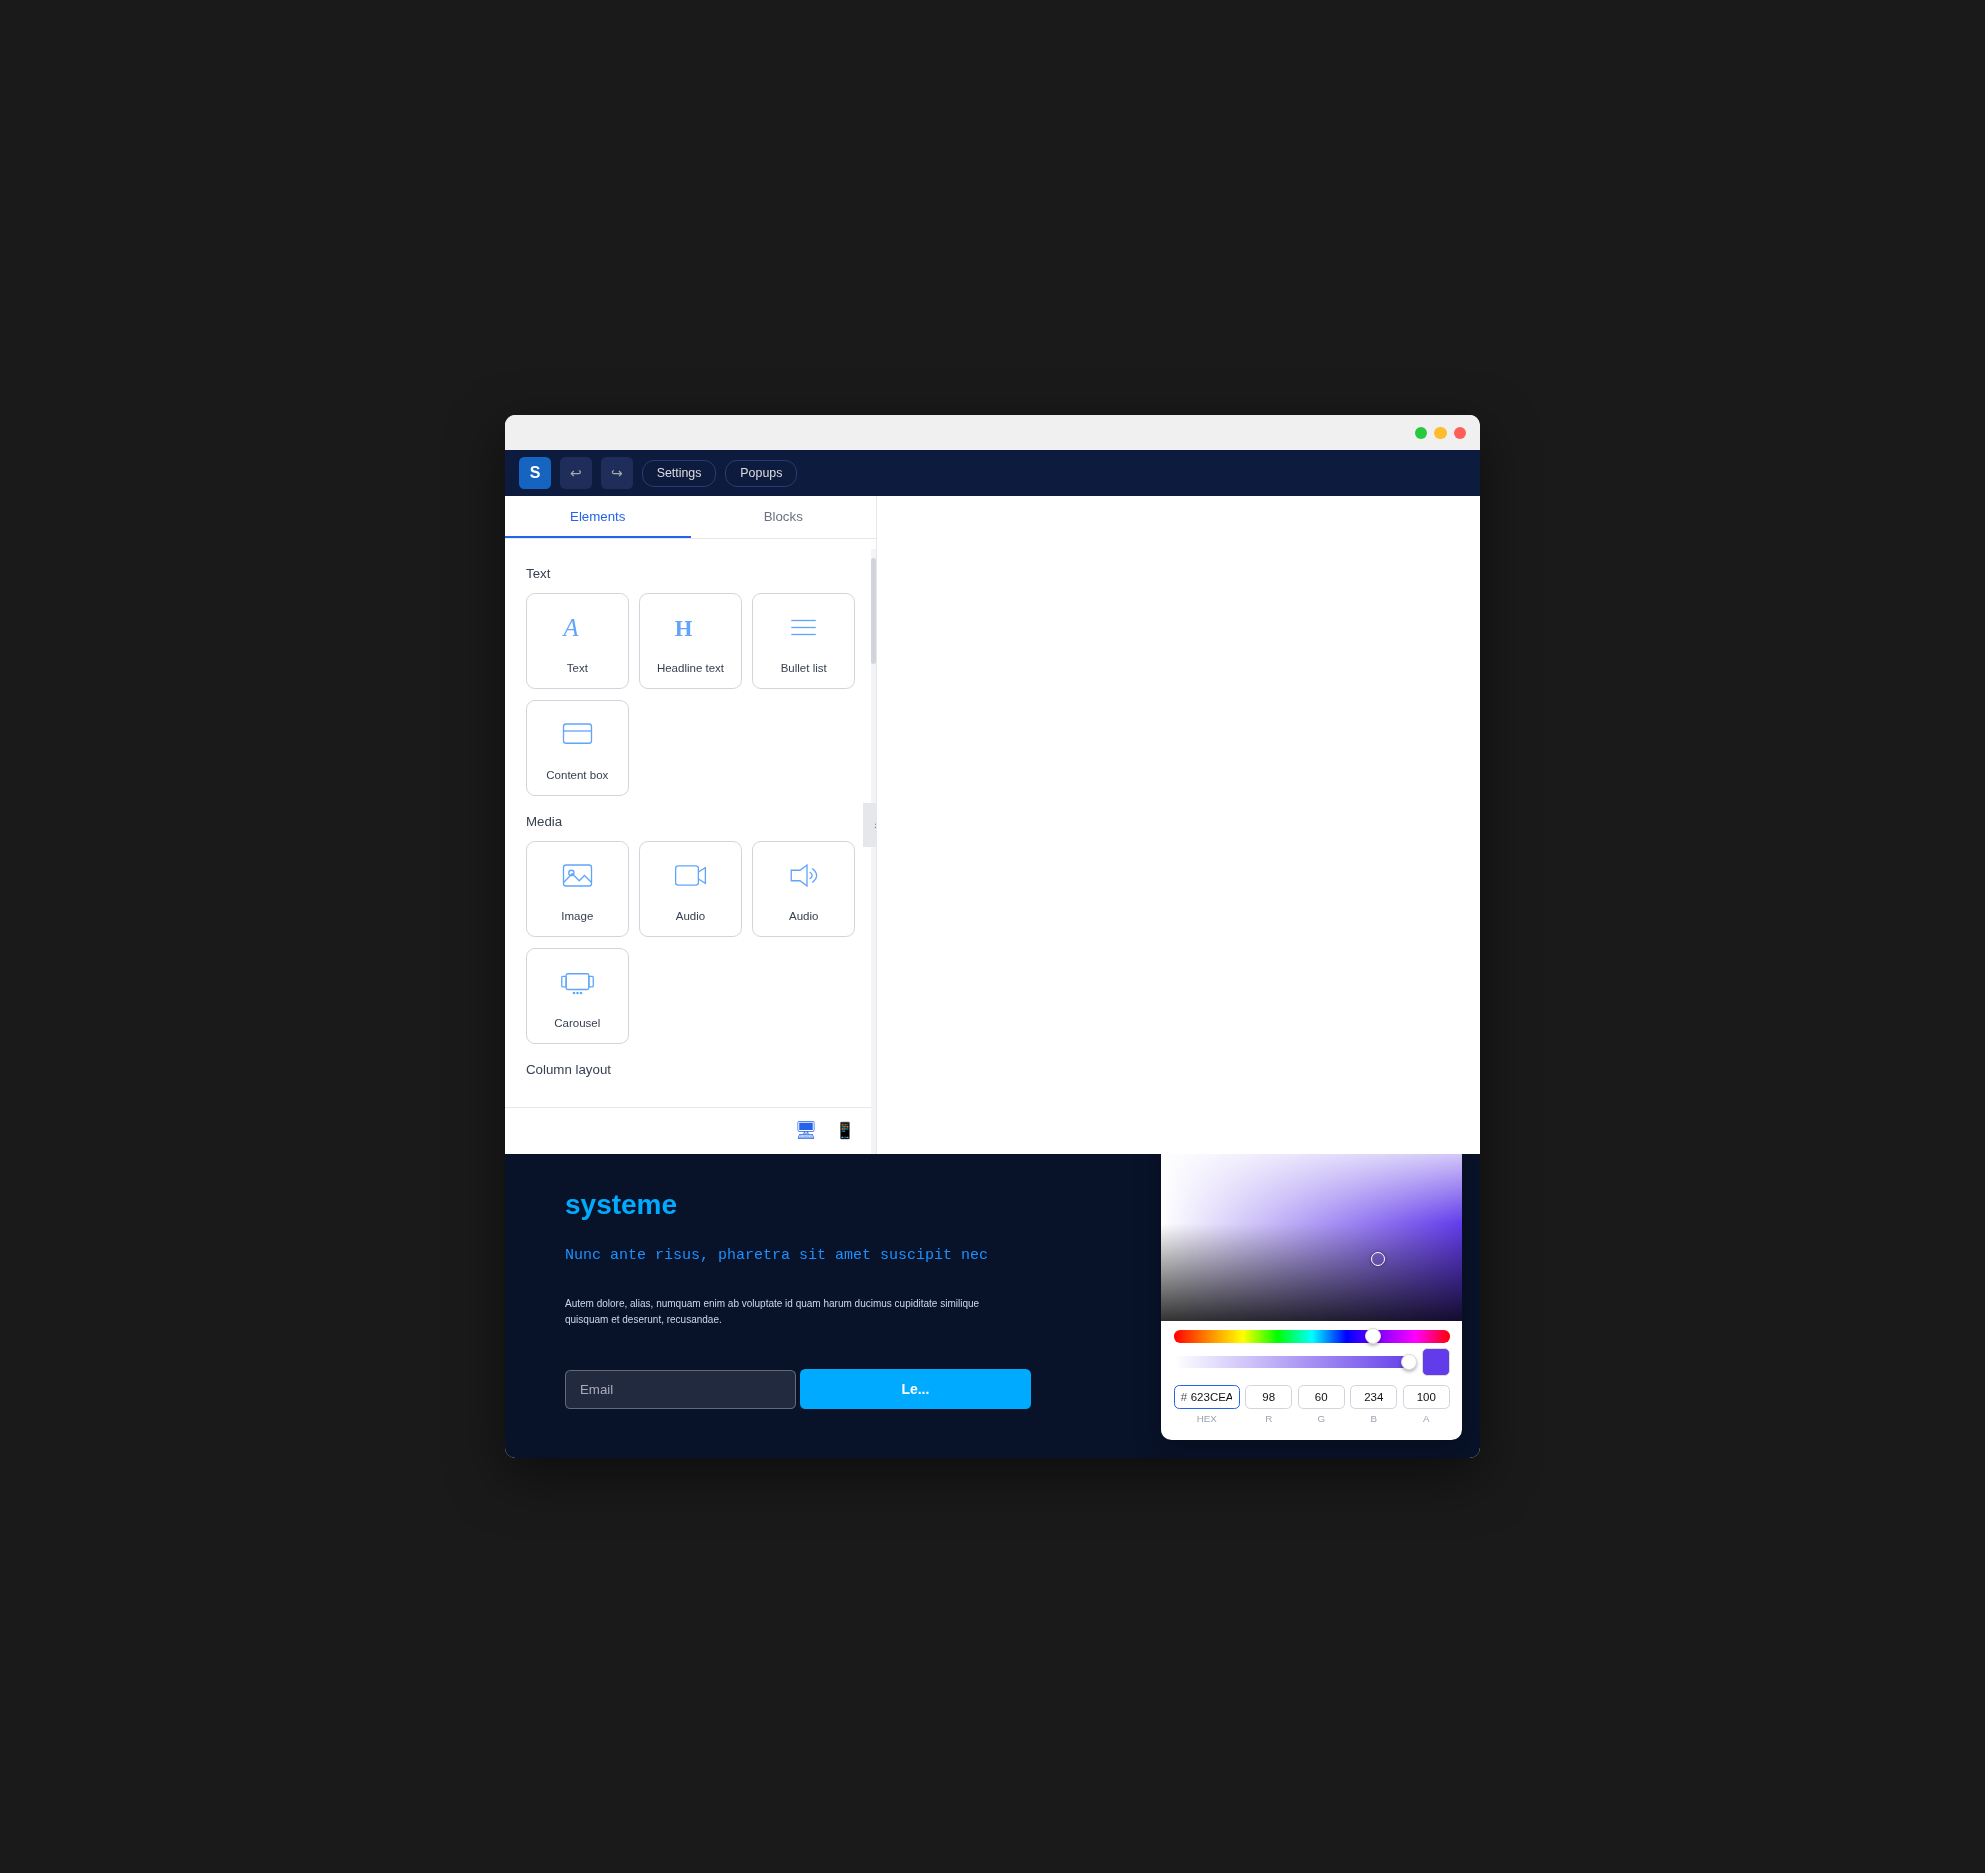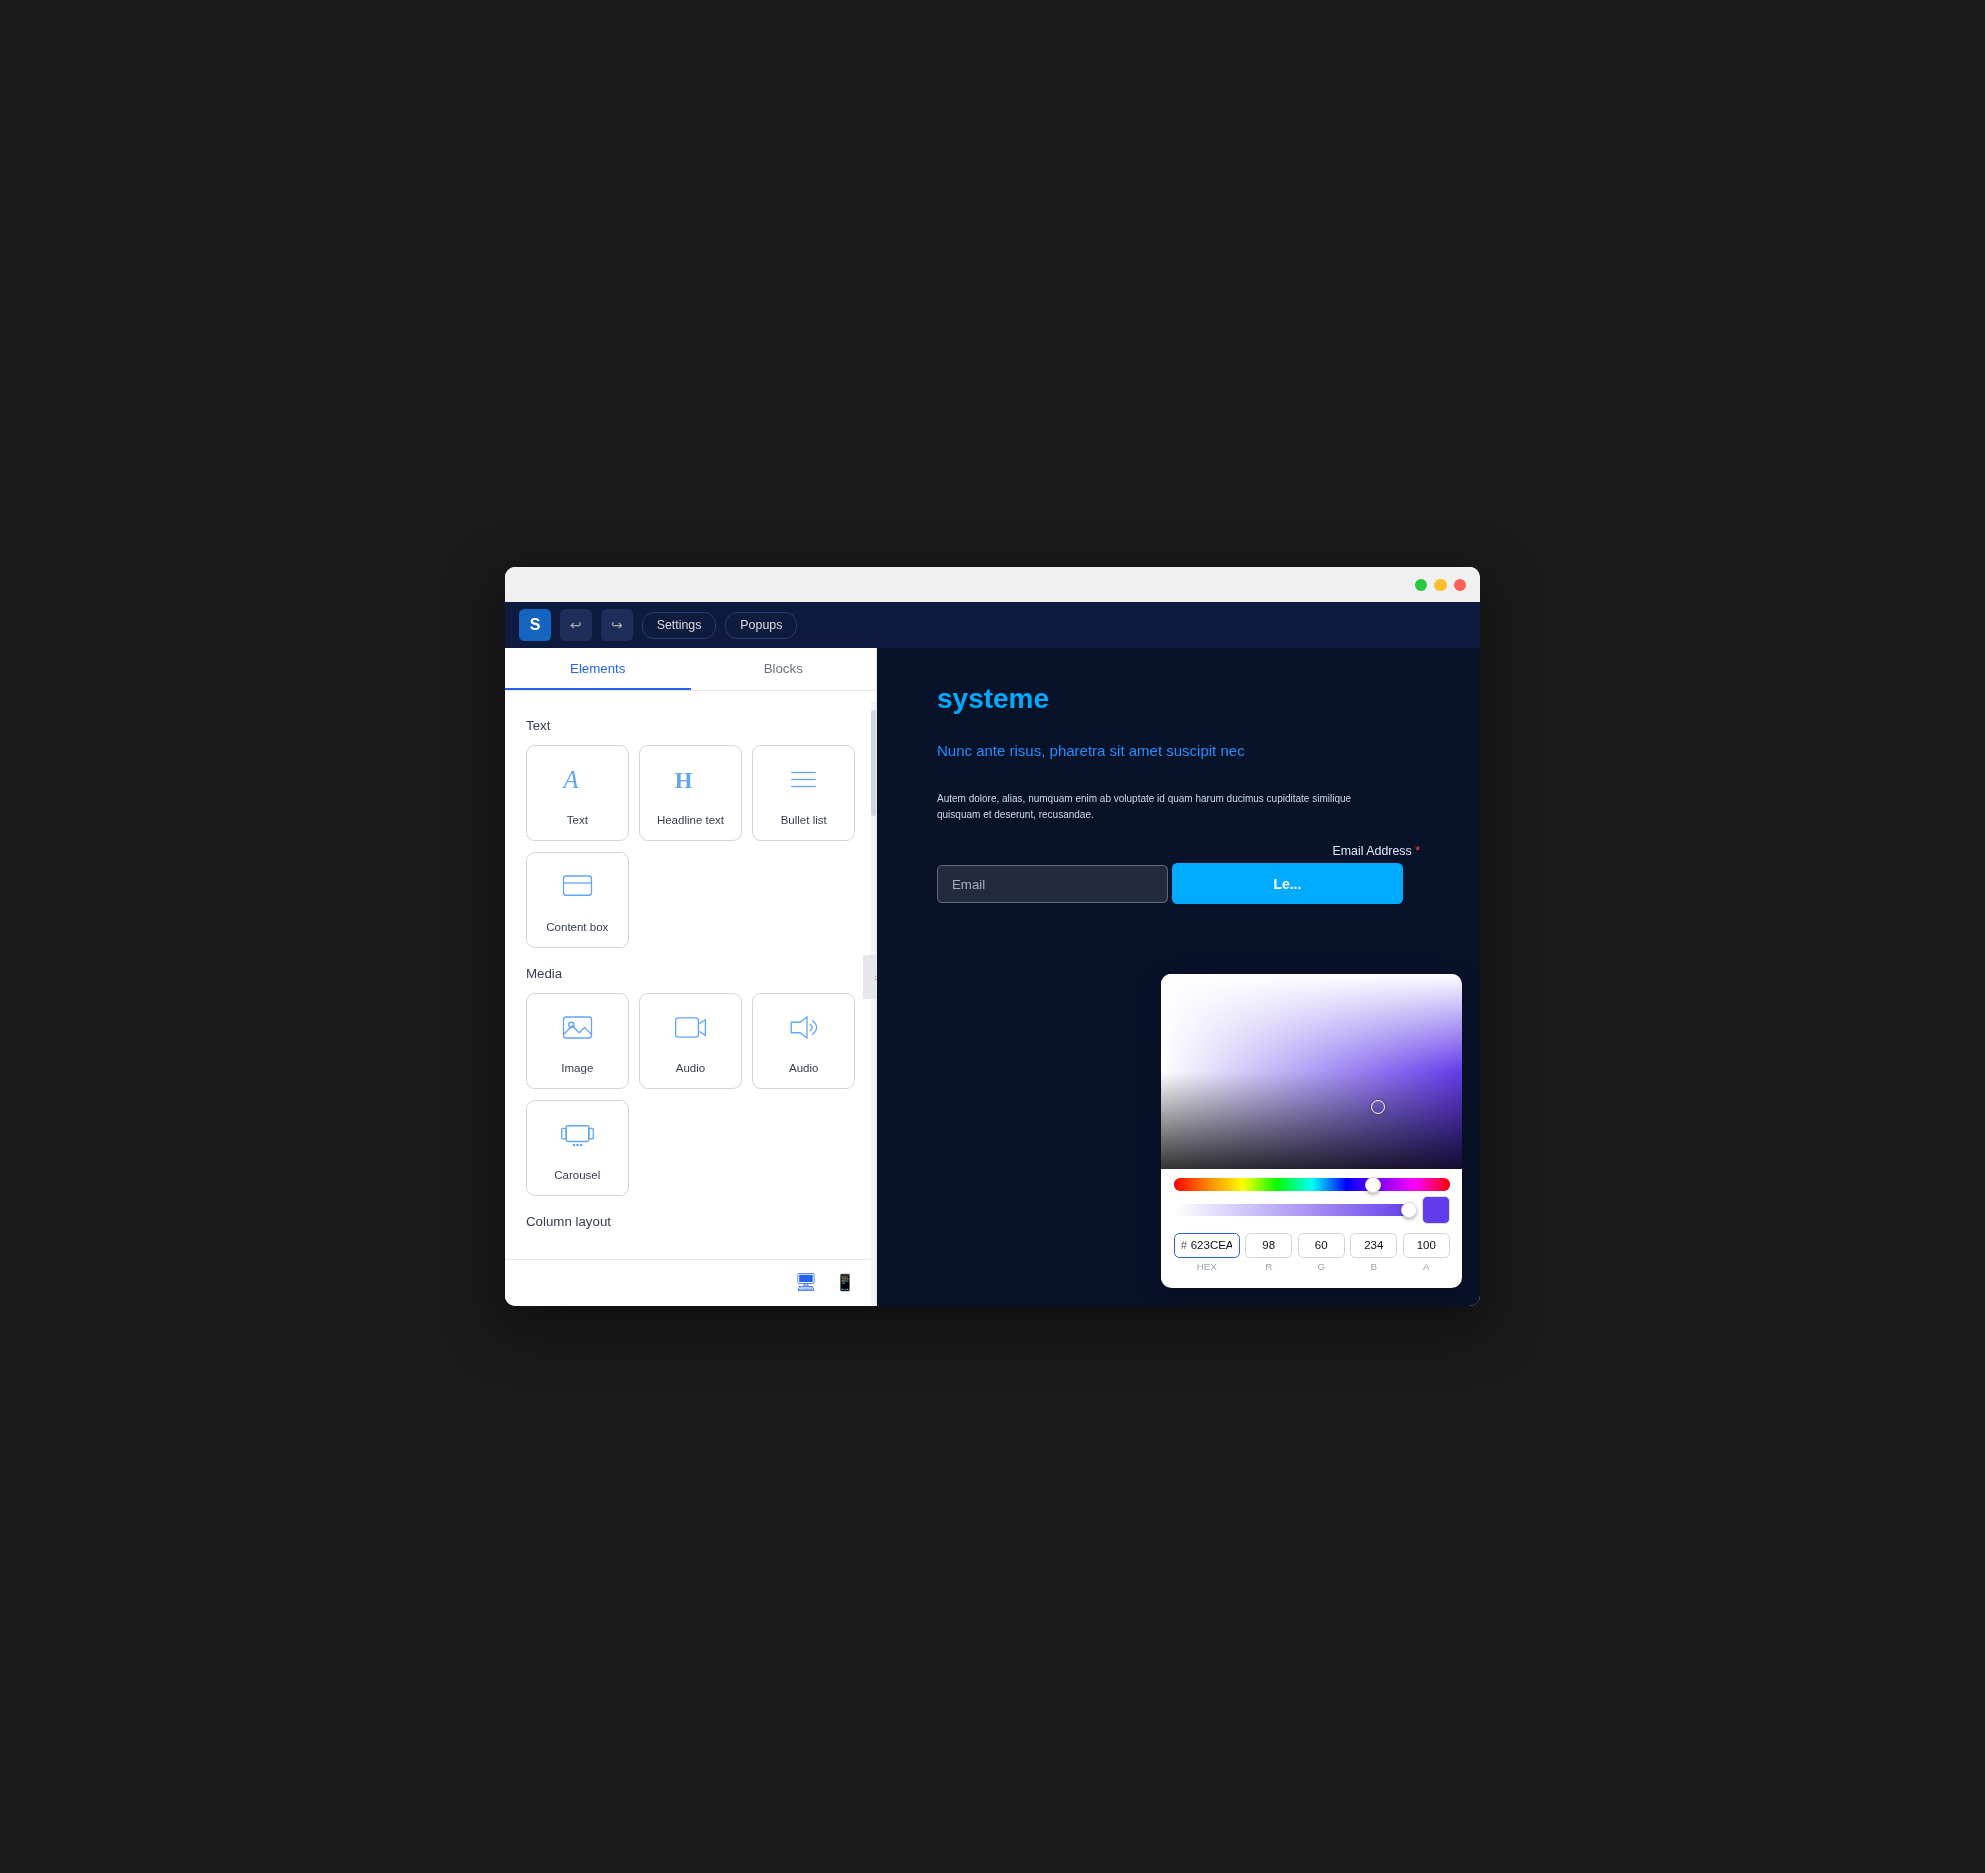--- a/index.html
+++ b/index.html
@@ -64,20 +64,21 @@
       color: #ddd;
       padding: 5.3px 14px;
       border-radius: 12px;
       cursor: pointer;
       font-size: 12.4px;
     }
 
     .main-layout {
       display: flex;
       height: calc(100% - 82px);
+      flex-direction: column;
     }
 
     
     .left-panel {
       width: 372px;
       min-width: 372px;
       background: #fff;
       border-right: 0.9px solid #e5e7eb;
       overflow-y: auto;
       position: relative;
@@ -188,20 +189,21 @@
     .brand-name {
       font-size: 28px;
       font-weight: 700;
       color: #00aaff;
       margin-bottom: 26.6px;
     }
     .subtitle {
       color: #1e90ff;
       font-size: 15px;
       margin-bottom: 32px;
+      font-family: Liberation Mono, monospace;
     }
     .hero-title {
       font-size: 46px;
       font-weight: 800;
       color: #fff;
       line-height: 1.15;
       margin-bottom: 17.7px;
     }
     .hero-desc {
       font-size: 10px;

